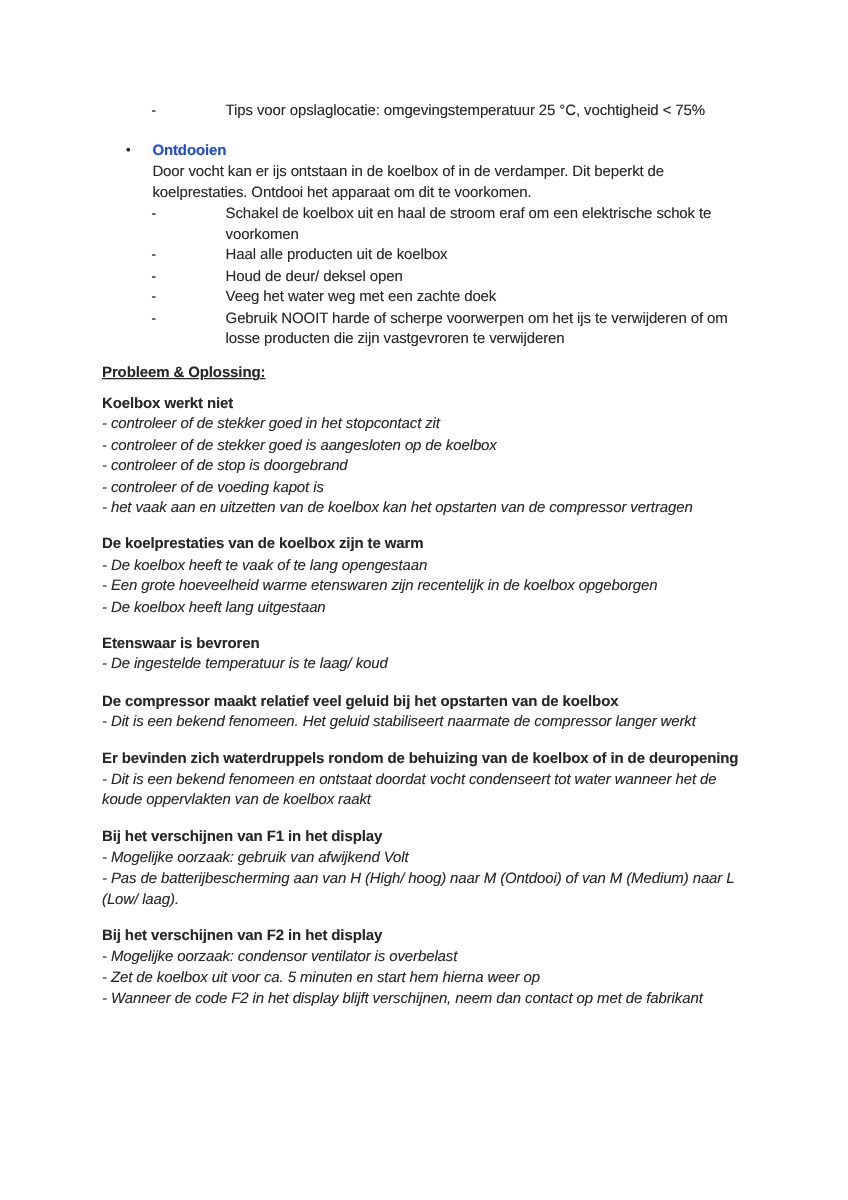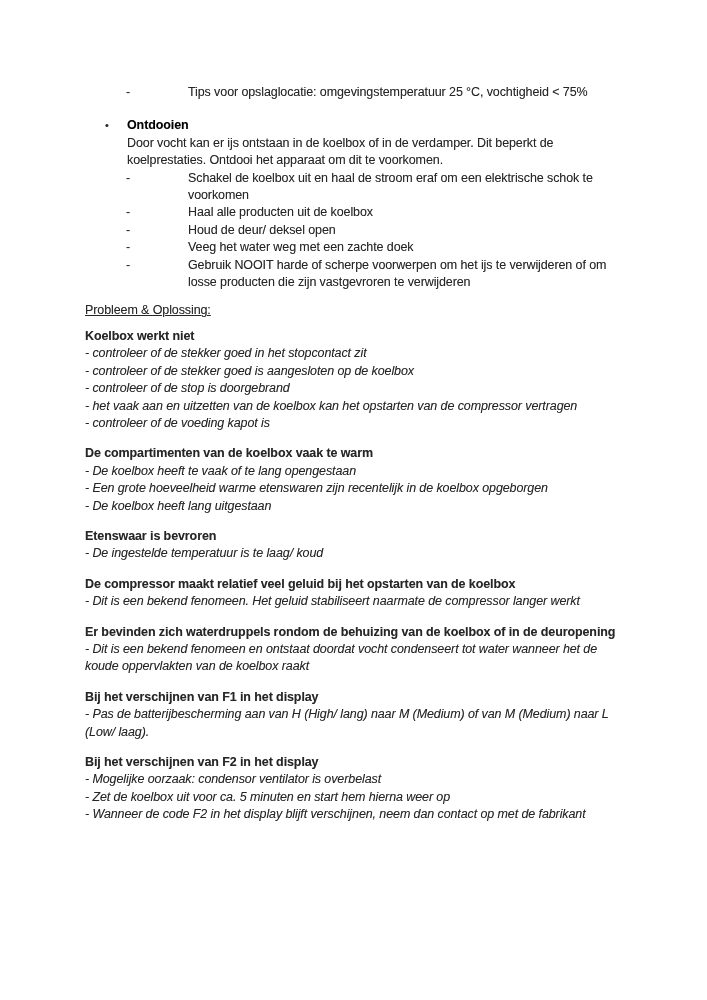--- a/index.html
+++ b/index.html
@@ -48,31 +48,31 @@
     padding-left: 20px;
   }
   .bullet-row .bullet {
     flex: none;
     width: 22px;
     font-size: 11px;
   }
   .bullet-row .title {
     flex: 1;
     font-weight: bold;
-    color: #000000;
+    color: #1d4ed8;
   }
   .intro {
     margin: 0;
     padding-left: 42px;
   }
   .section-heading {
     margin-top: 11px;
     margin-bottom: 0;
     font-size: 12.5px;
-    font-weight: normal;
+    font-weight: bold;
     text-decoration: underline;
   }
   .problem {
     margin-top: 13px;
   }
   .problem:first-child {
     margin-top: 8px;
   }
   .problem .problem-title {
     font-weight: bold;
@@ -128,27 +128,27 @@
 
     <h2 class="section-heading">Probleem &amp; Oplossing:</h2>
 
     <div>
   <div class="problem">
     <div class="problem-title">Koelbox werkt niet</div>
     <div>
             <div class="solution">- controleer of de stekker goed in het stopcontact zit</div>
             <div class="solution">- controleer of de stekker goed is aangesloten op de koelbox</div>
             <div class="solution">- controleer of de stop is doorgebrand</div>
+            <div class="solution">- controleer of de voeding kapot is</div>
             <div class="solution">- het vaak aan en uitzetten van de koelbox kan het opstarten van de compressor vertragen</div>
-            <div class="solution">- controleer of de voeding kapot is</div>
           </div>
   </div>
 
   <div class="problem">
-    <div class="problem-title">De compartimenten van de koelbox vaak te warm</div>
+    <div class="problem-title">De koelprestaties van de koelbox zijn te warm</div>
     <div>
             <div class="solution">- De koelbox heeft te vaak of te lang opengestaan</div>
             <div class="solution">- Een grote hoeveelheid warme etenswaren zijn recentelijk in de koelbox opgeborgen</div>
             <div class="solution">- De koelbox heeft lang uitgestaan</div>
           </div>
   </div>
 
   <div class="problem">
     <div class="problem-title">Etenswaar is bevroren</div>
     <div>
@@ -167,21 +167,22 @@
   <div class="problem">
     <div class="problem-title">Er bevinden zich waterdruppels rondom de behuizing van de koelbox of in de deuropening</div>
     <div>
             <div class="solution">- Dit is een bekend fenomeen en ontstaat doordat vocht condenseert tot water wanneer het de koude oppervlakten van de koelbox raakt</div>
           </div>
   </div>
 
   <div class="problem">
     <div class="problem-title">Bij het verschijnen van F1 in het display</div>
     <div>
-            <div class="solution">- Pas de batterijbescherming aan van H (High/ lang) naar M (Medium) of van M (Medium) naar L (Low/ laag).</div>
+            <div class="solution">- Mogelijke oorzaak: gebruik van afwijkend Volt</div>
+            <div class="solution">- Pas de batterijbescherming aan van H (High/ hoog) naar M (Ontdooi) of van M (Medium) naar L (Low/ laag).</div>
           </div>
   </div>
 
   <div class="problem">
     <div class="problem-title">Bij het verschijnen van F2 in het display</div>
     <div>
             <div class="solution">- Mogelijke oorzaak: condensor ventilator is overbelast</div>
             <div class="solution">- Zet de koelbox uit voor ca. 5 minuten en start hem hierna weer op</div>
             <div class="solution">- Wanneer de code F2 in het display blijft verschijnen, neem dan contact op met de fabrikant</div>
           </div>

